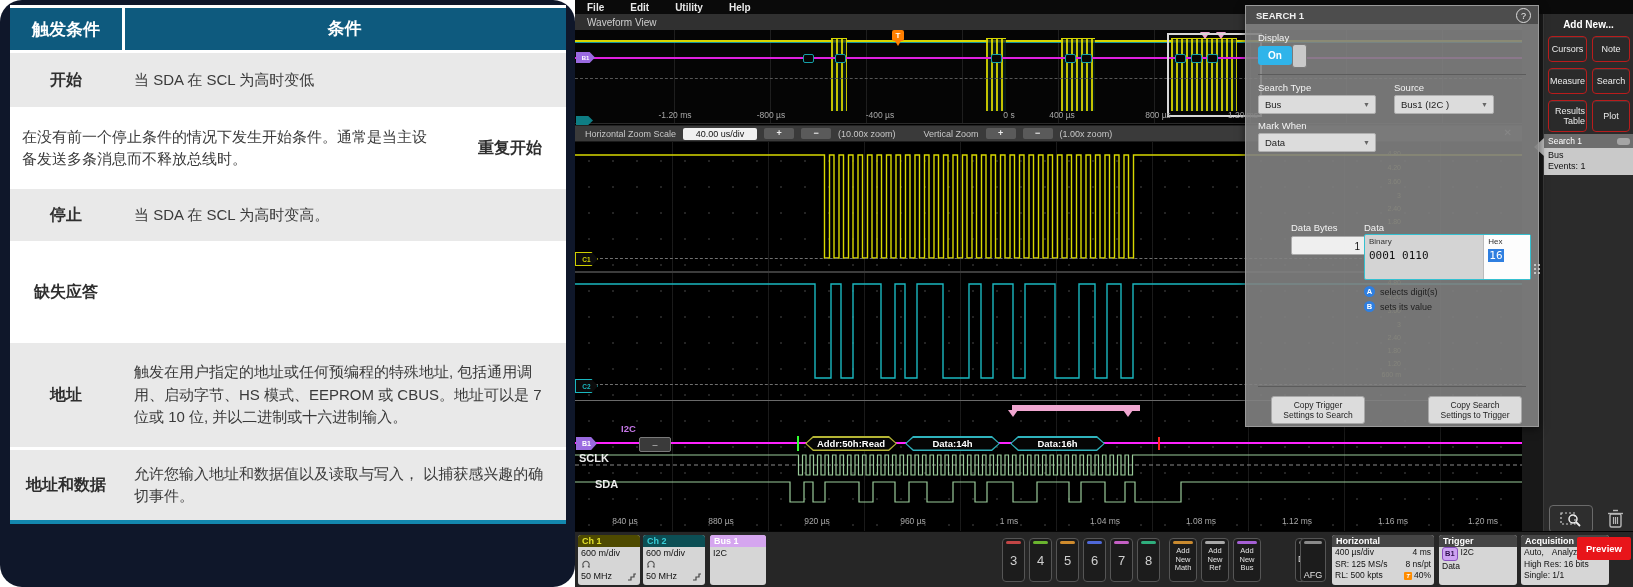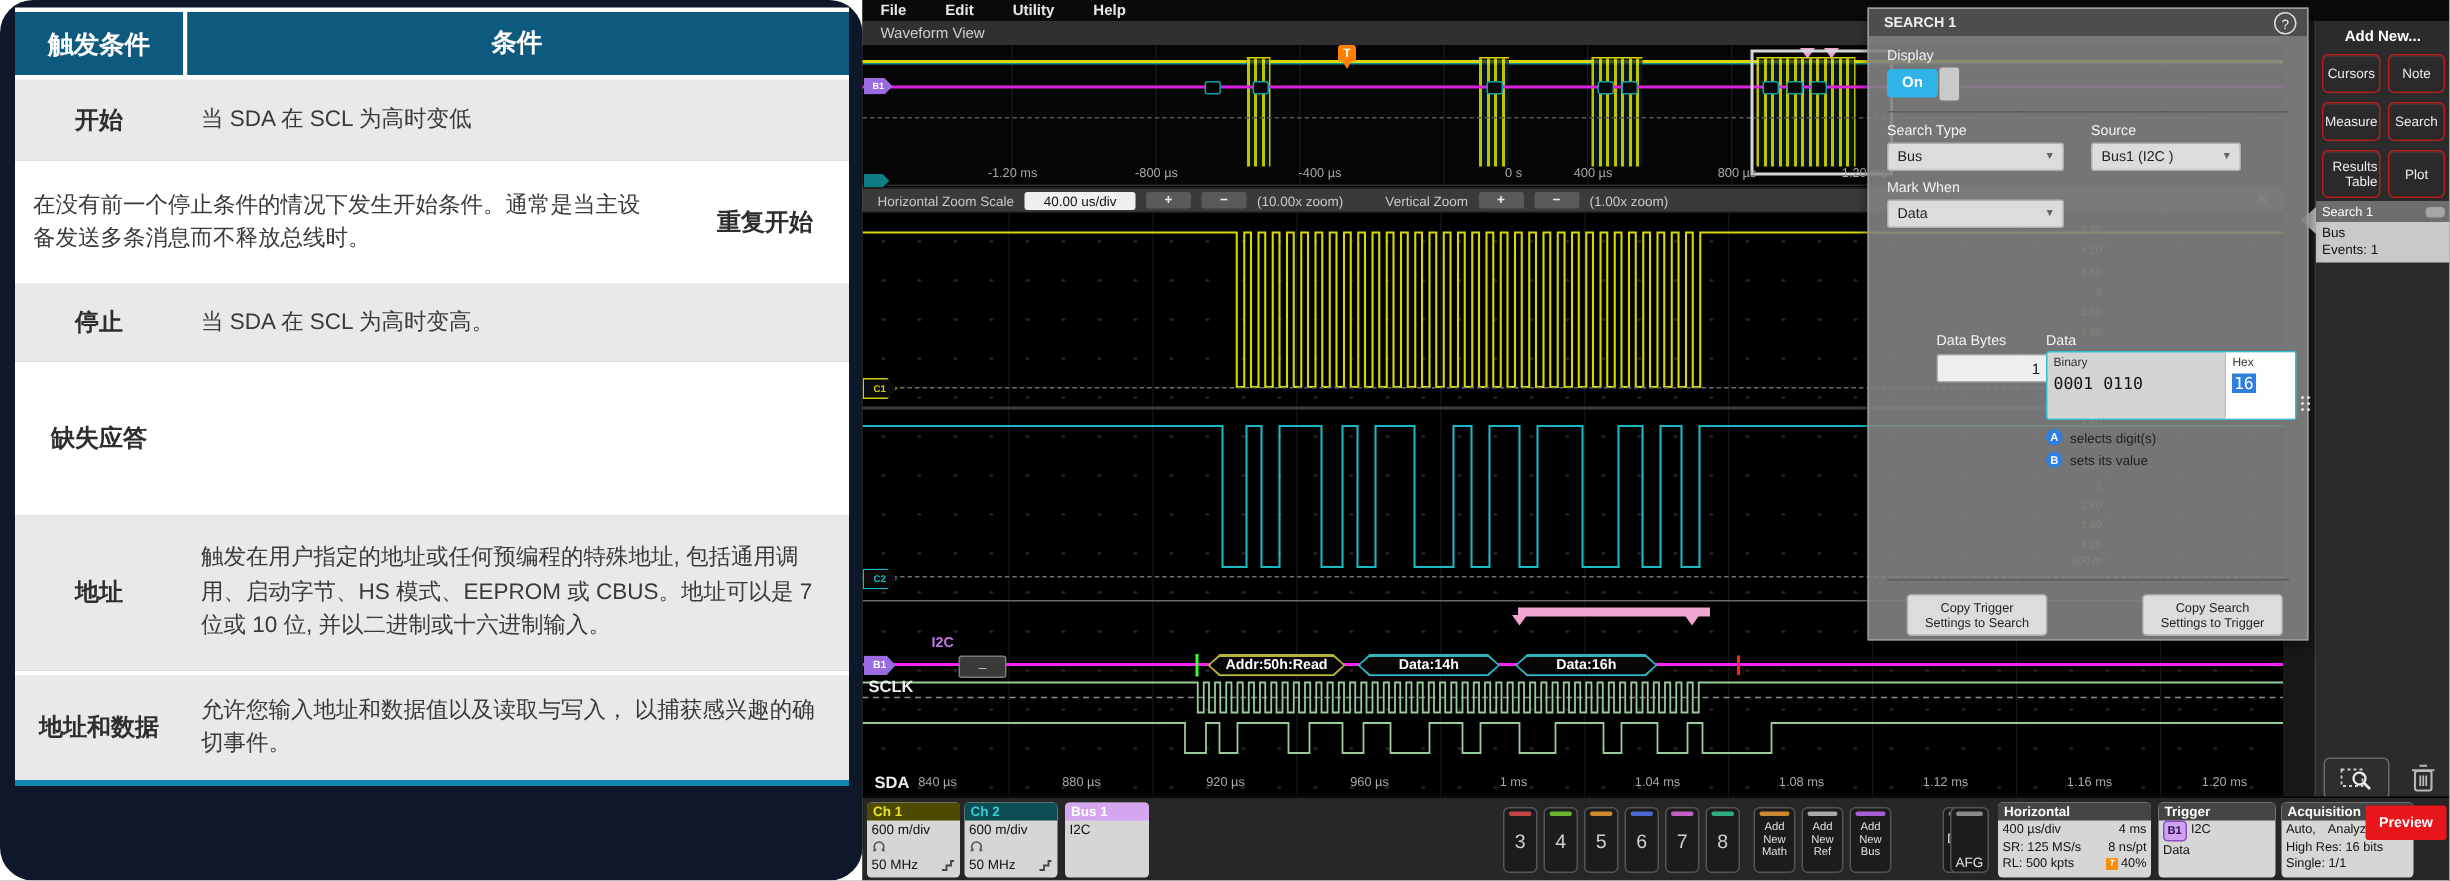--- a/index.html
+++ b/index.html
@@ -274,21 +274,21 @@
       <div class="decode" style="left:330px;width:95px;background:#2fb3bd;">
         <div class="din"></div>
         <span>Data:14h</span>
       </div>
       <div class="decode" style="left:435px;width:95px;background:#2fb3bd;">
         <div class="din"></div>
         <span>Data:16h</span>
       </div>
 
       <span class="wflabel" style="left:4px;top:310px;">SCLK</span>
-      <span class="wflabel" style="left:8px;top:336px;margin-top:38px;">SDA</span>
+      <span class="wflabel" style="left:20px;top:336px;">SDA</span>
 
       <span class="wfaxis" style="left:50px;">840 µs</span>
       <span class="wfaxis" style="left:146px;">880 µs</span>
       <span class="wfaxis" style="left:242px;">920 µs</span>
       <span class="wfaxis" style="left:338px;">960 µs</span>
       <span class="wfaxis" style="left:434px;">1 ms</span>
       <span class="wfaxis" style="left:530px;">1.04 ms</span>
       <span class="wfaxis" style="left:626px;">1.08 ms</span>
       <span class="wfaxis" style="left:722px;">1.12 ms</span>
       <span class="wfaxis" style="left:818px;">1.16 ms</span>

